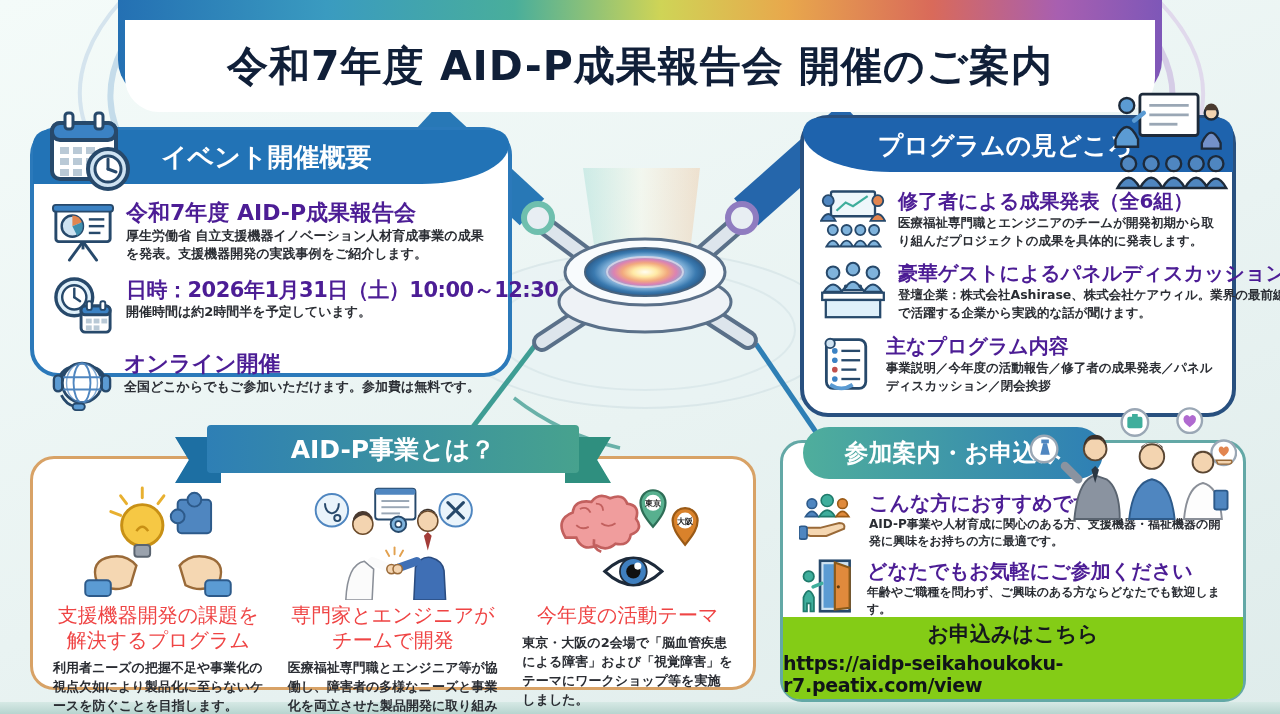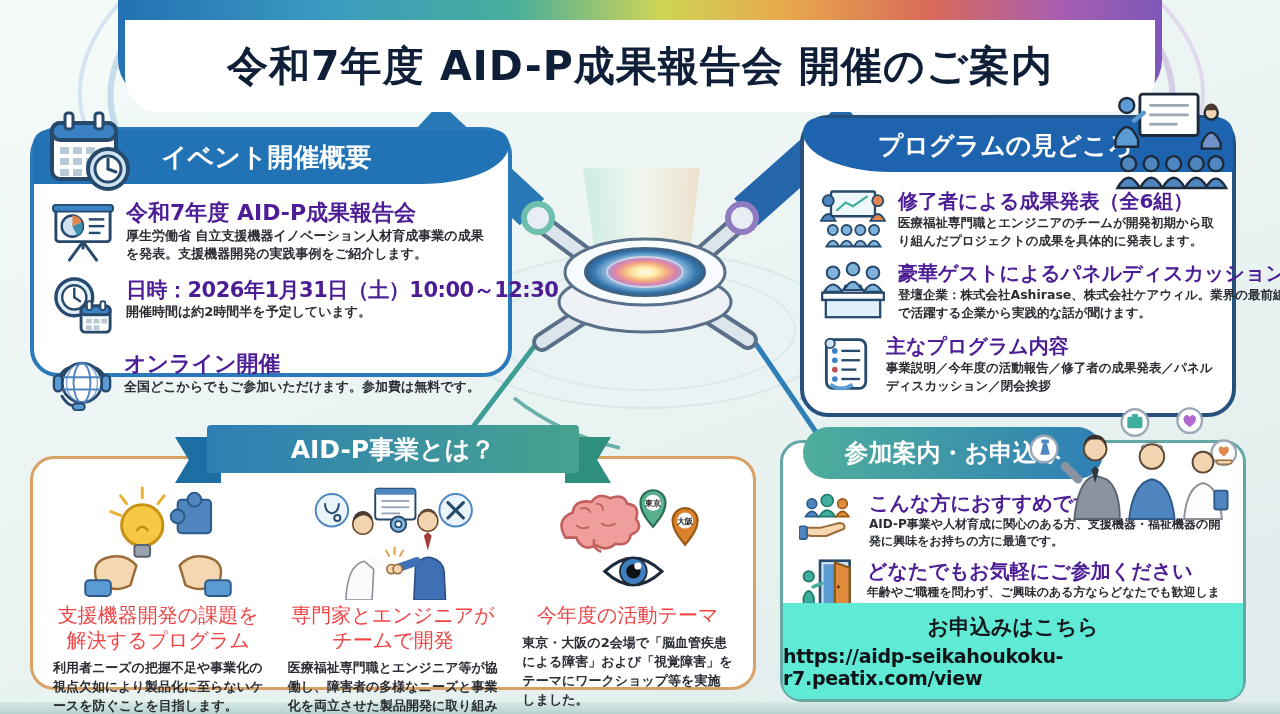--- a/index.html
+++ b/index.html
@@ -63,21 +63,21 @@
 
   
   .join-panel{left:780px;top:440px;width:466px;height:262px;border:3px solid #63a8a6;border-radius:22px;}
   .join-pill{position:absolute;top:-16px;left:20px;width:300px;height:52px;border-radius:30px;z-index:3;
     background:linear-gradient(90deg,#4fae9c,#2e7fb5);color:#fff;font-size:24px;font-weight:800;
     display:flex;align-items:center;justify-content:center;}
   .group-illu{position:absolute;top:-36px;right:6px;z-index:3;}
   .join-body{padding:48px 12px 4px 16px;display:flex;flex-direction:column;gap:8px;}
   .join-body .row-title{font-size:20px;}
   .join-body .row-desc{font-size:12px;}
-  .join-footer{position:absolute;left:0;right:0;bottom:0;height:96px;background:#5eead4;
+  .join-footer{position:absolute;left:0;right:0;bottom:0;height:82px;background:#84cc16;
     border-radius:0 0 16px 16px;display:flex;flex-direction:column;align-items:center;justify-content:center;gap:4px;}
   .apply-label{font-size:21px;font-weight:800;color:#15181d;}
   .apply-url{font-size:19px;font-weight:800;color:#101418;letter-spacing:-0.3px;}
 </style>
 </head>
 <body>
 
 <div class="canvas">
 
   <svg class="bg-art" width="1280" height="714" viewBox="0 0 1280 714">

